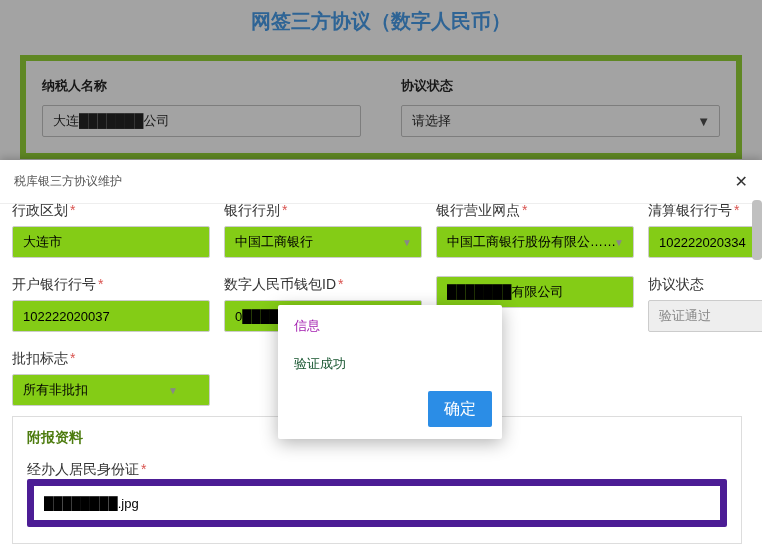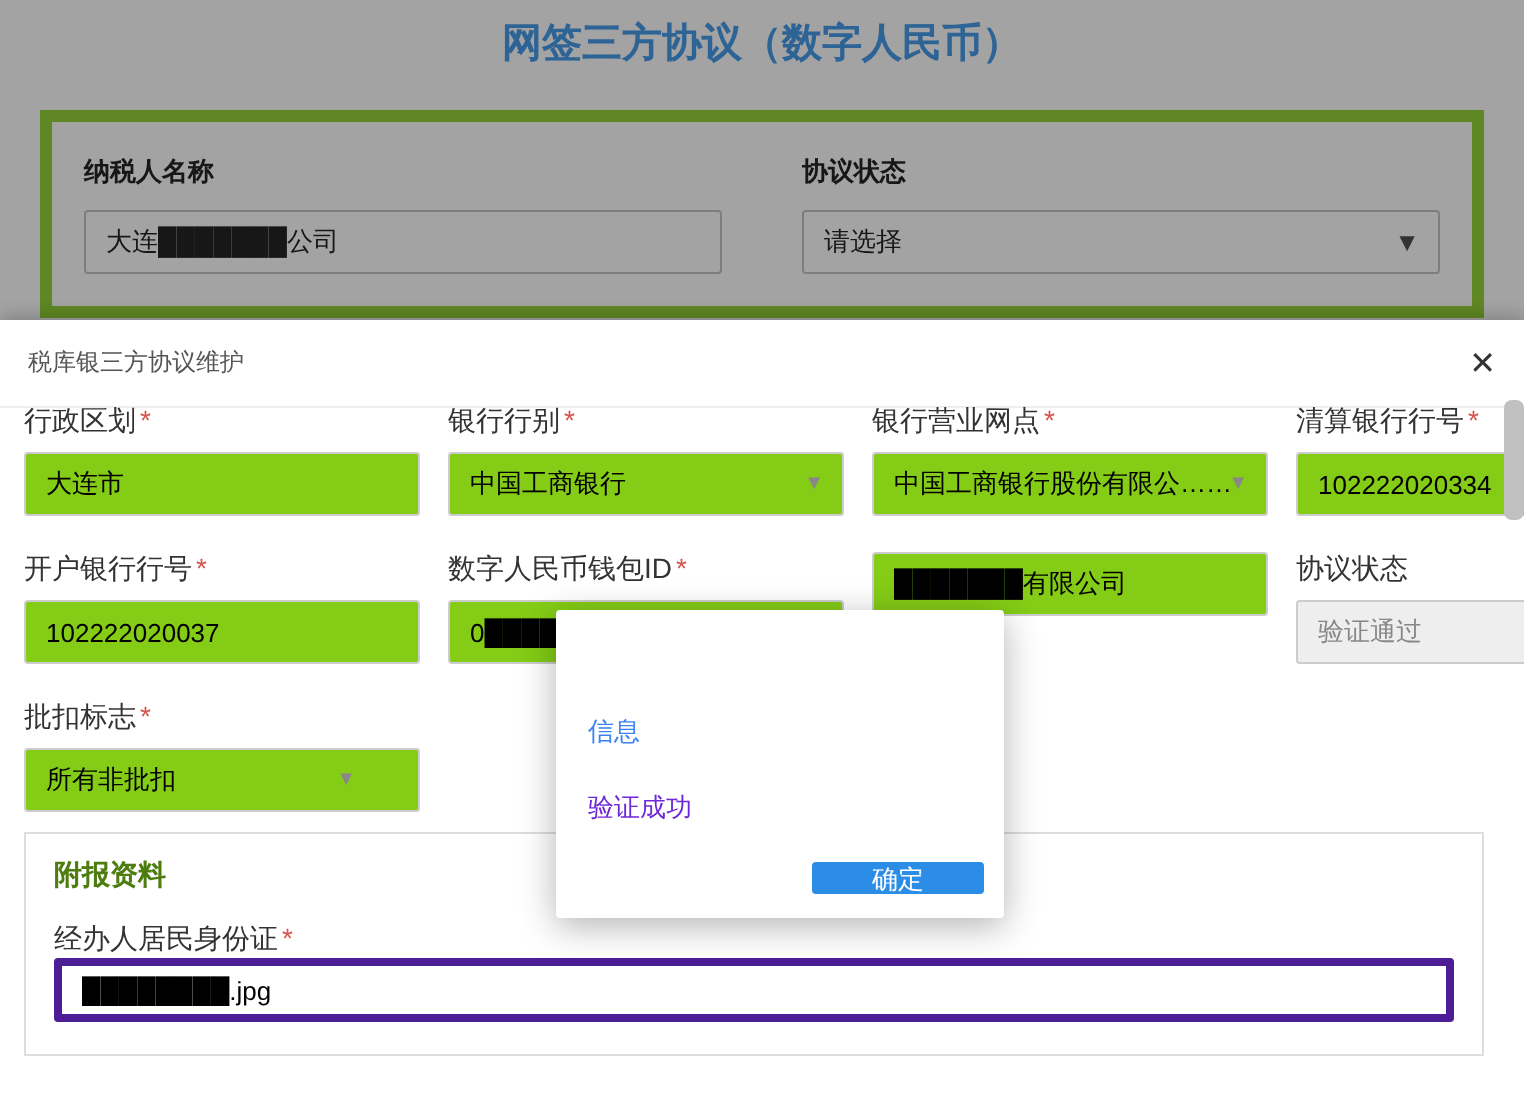--- a/index.html
+++ b/index.html
@@ -26,28 +26,28 @@
 .req { color: #d9534f; margin-left: 2px; }
 .field-input, .field-select { height: 32px; border: 1px solid #ccc; border-radius: 2px; padding: 0 10px; font-size: 13px; background: #84cc16; }
 .field-select-wrap { position: relative; }
 .field-select-wrap .sel-caret { position: absolute; right: 10px; top: 50%; transform: translateY(-50%); color: #888; pointer-events: none; font-size: 10px; }
 .disabled { background: #eee; color: #888; }
 .spacer-row { height: 14px; }
 .ellip { white-space: nowrap; overflow: hidden; text-overflow: ellipsis; }
 
 .section { border: 1px solid #ddd; padding: 12px 14px 16px; margin-top: 10px; }
 .section-title { color: #4d7c0f; font-size: 14px; font-weight: bold; margin-bottom: 14px; }
-.attach-input { width: 100%; height: 32px; border: 4px solid #4c1d95; border-radius: 2px; padding: 0 10px; font-size: 13px; }
+.attach-input { width: 100%; height: 48px; border: 7px solid #4c1d95; border-radius: 2px; padding: 0 10px; font-size: 13px; }
 
 .scroll-thumb { position: absolute; right: 0; top: 40px; width: 10px; height: 60px; background: #c0c0c0; border-radius: 4px; z-index: 11; }
 .msg-box { position: absolute; left: 278px; top: 305px; width: 224px; background: #fff; box-shadow: 0 4px 18px rgba(0,0,0,0.3); border-radius: 2px; z-index: 21; }
-.msg-title { padding: 12px 16px 6px; font-size: 13px; color: #3b82f6; margin-top: 40px; }
-.msg-body { padding: 14px 16px 18px; font-size: 13px; color: #6d28d9; font-family: Liberation Serif, serif; }
+.msg-title { padding: 12px 16px 6px; font-size: 13px; color: #a21caf; }
+.msg-body { padding: 14px 16px 18px; font-size: 13px; color: #14532d; font-family: Liberation Serif, serif; }
 .msg-foot { padding: 0 10px 12px; text-align: right; }
-.msg-ok { background: #2b8de6; color: #fff; border: none; border-radius: 2px; height: 16px; padding: 0 30px; font-size: 13px; cursor: pointer; }
+.msg-ok { background: #2b8de6; color: #fff; border: none; border-radius: 2px; height: 36px; padding: 0 16px; font-size: 16px; cursor: pointer; }
 </style>
 </head>
 <body>
 
 <div class="bg-page">
   <div class="bg-title">网签三方协议（数字人民币）</div>
   <div class="bg-panel">
     <div class="bg-col">
       <span class="bg-label">纳税人名称</span>
       <input class="bg-input" value="大连███████公司" style="">

